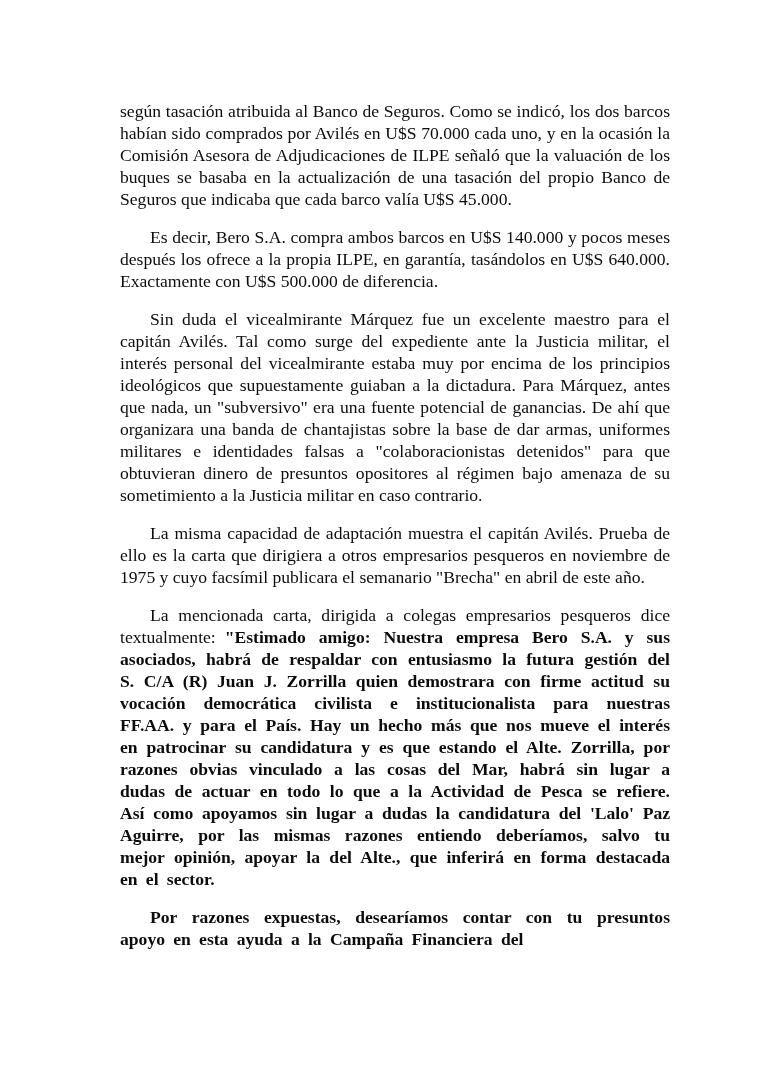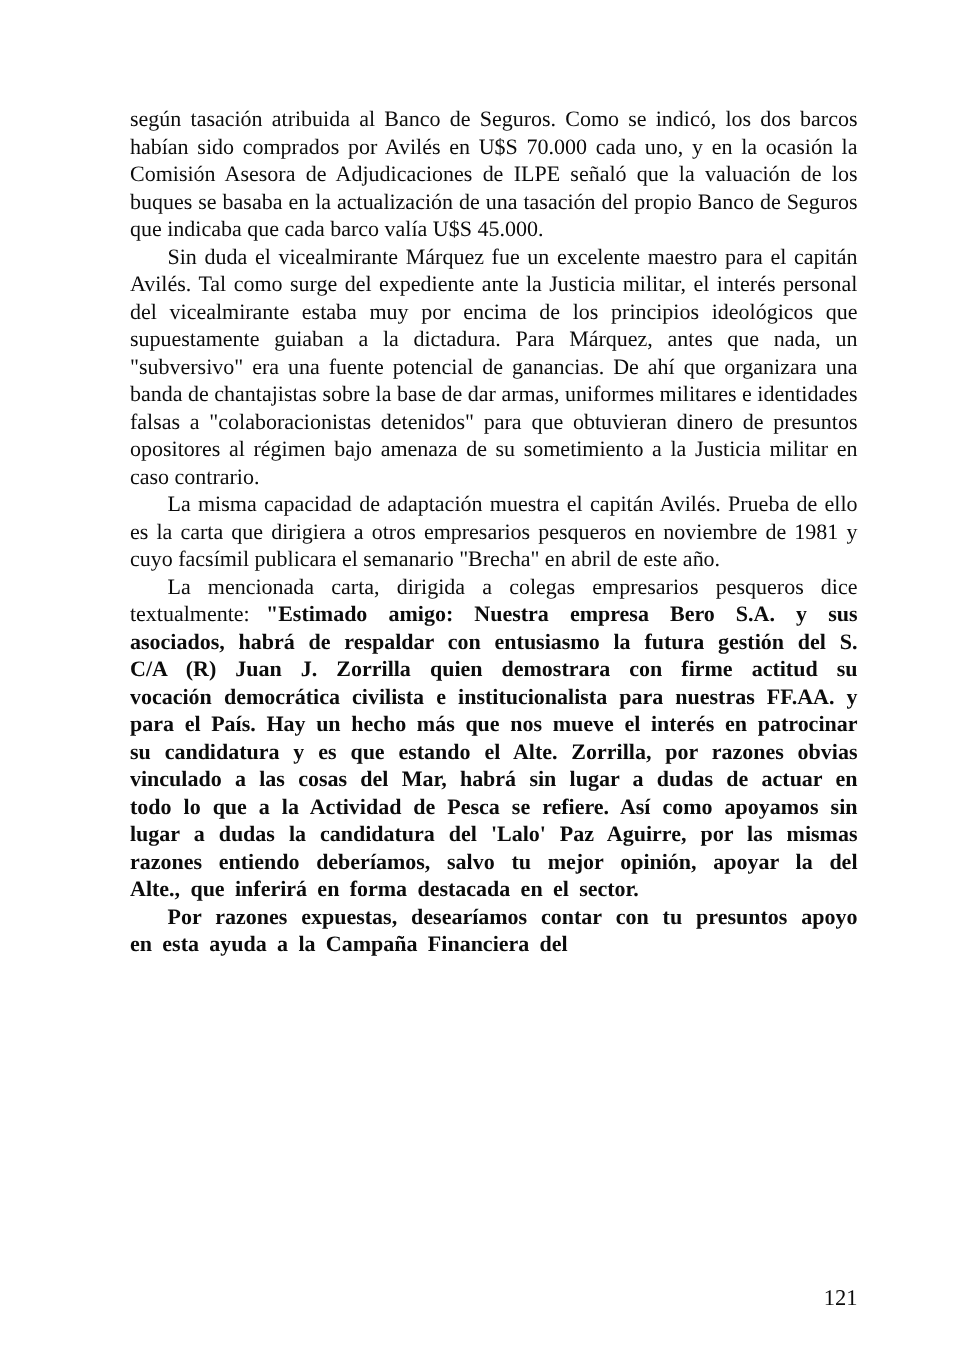--- a/index.html
+++ b/index.html
@@ -25,21 +25,21 @@
   .text-block {
     position: absolute;
     left: 104px;
     top: 84px;
     width: 582px;
     font-size: 17.6px;
     line-height: 22px;
     text-align: justify;
   }
   .text-block p {
-    margin: 0;
+    margin: 16px;
     padding: 0;
     text-indent: 30px;
   }
   .text-block p.no-indent {
     text-indent: 0;
   }
   .letter-bold {
     font-weight: 700;
     word-spacing: 0.22em;
   }
@@ -55,26 +55,26 @@
 </style>
 </head>
 <body>
 
 <div class="page">
 
   <div class="text-block">
 
     <p class="no-indent">según tasación atribuida al Banco de Seguros. Como se indicó, los dos barcos habían sido comprados por Avilés en U$S 70.000 cada uno, y en la ocasión la Comisión Asesora de Adjudicaciones de ILPE señaló que la valuación de los buques se basaba en la actualización de una tasación del propio Banco de Seguros que indicaba que cada barco valía U$S 45.000.</p>
 
+    <p>Es decir, Bero S.A. compra ambos barcos en U$S 140.000 y pocos meses después los ofrece a la propia ILPE, en garantía, tasándolos en U$S 640.000. Exactamente con U$S 500.000 de diferencia.</p>
 
     <p>Sin duda el vicealmirante Márquez fue un excelente maestro para el capitán Avilés. Tal como surge del expediente ante la Justicia militar, el interés personal del vicealmirante estaba muy por encima de los principios ideológicos que supuestamente guiaban a la dictadura. Para Márquez, antes que nada, un "subversivo" era una fuente potencial de ganancias. De ahí que organizara una banda de chantajistas sobre la base de dar armas, uniformes militares e identidades falsas a "colaboracionistas detenidos" para que obtuvieran dinero de presuntos opositores al régimen bajo amenaza de su sometimiento a la Justicia militar en caso contrario.</p>
 
-    <p>La misma capacidad de adaptación muestra el capitán Avilés. Prueba de ello es la carta que dirigiera a otros empresarios pesqueros en noviembre de 1981 y cuyo facsímil publicara el semanario "Brecha" en abril de este año.</p>
+    <p>La misma capacidad de adaptación muestra el capitán Avilés. Prueba de ello es la carta que dirigiera a otros empresarios pesqueros en noviembre de 1975 y cuyo facsímil publicara el semanario "Brecha" en abril de este año.</p>
 
     <p><span>La mencionada carta, dirigida a colegas empresarios pesqueros dice textualmente: </span><span class="letter-bold">"Estimado amigo: Nuestra empresa Bero S.A. y sus asociados, habrá de respaldar con entusiasmo la futura gestión del S. C/A (R) Juan J. Zorrilla quien demostrara con firme actitud su vocación democrática civilista e institucionalista para nuestras FF.AA. y para el País. Hay un hecho más que nos mueve el interés en patrocinar su candidatura y es que estando el Alte. Zorrilla, por razones obvias vinculado a las cosas del Mar, habrá sin lugar a dudas de actuar en todo lo que a la Actividad de Pesca se refiere. Así como apoyamos sin lugar a dudas la candidatura del 'Lalo' Paz Aguirre, por las mismas razones entiendo deberíamos, salvo tu mejor opinión, apoyar la del Alte., que inferirá en forma destacada en el sector.</span></p>
 
     <p class="letter-bold">Por razones expuestas, desearíamos contar con tu presuntos apoyo en esta ayuda a la Campaña Financiera del</p>
 
   </div>
 
-  <div class="page-number">121</div>
 
 </div>
 
 </body></html>

